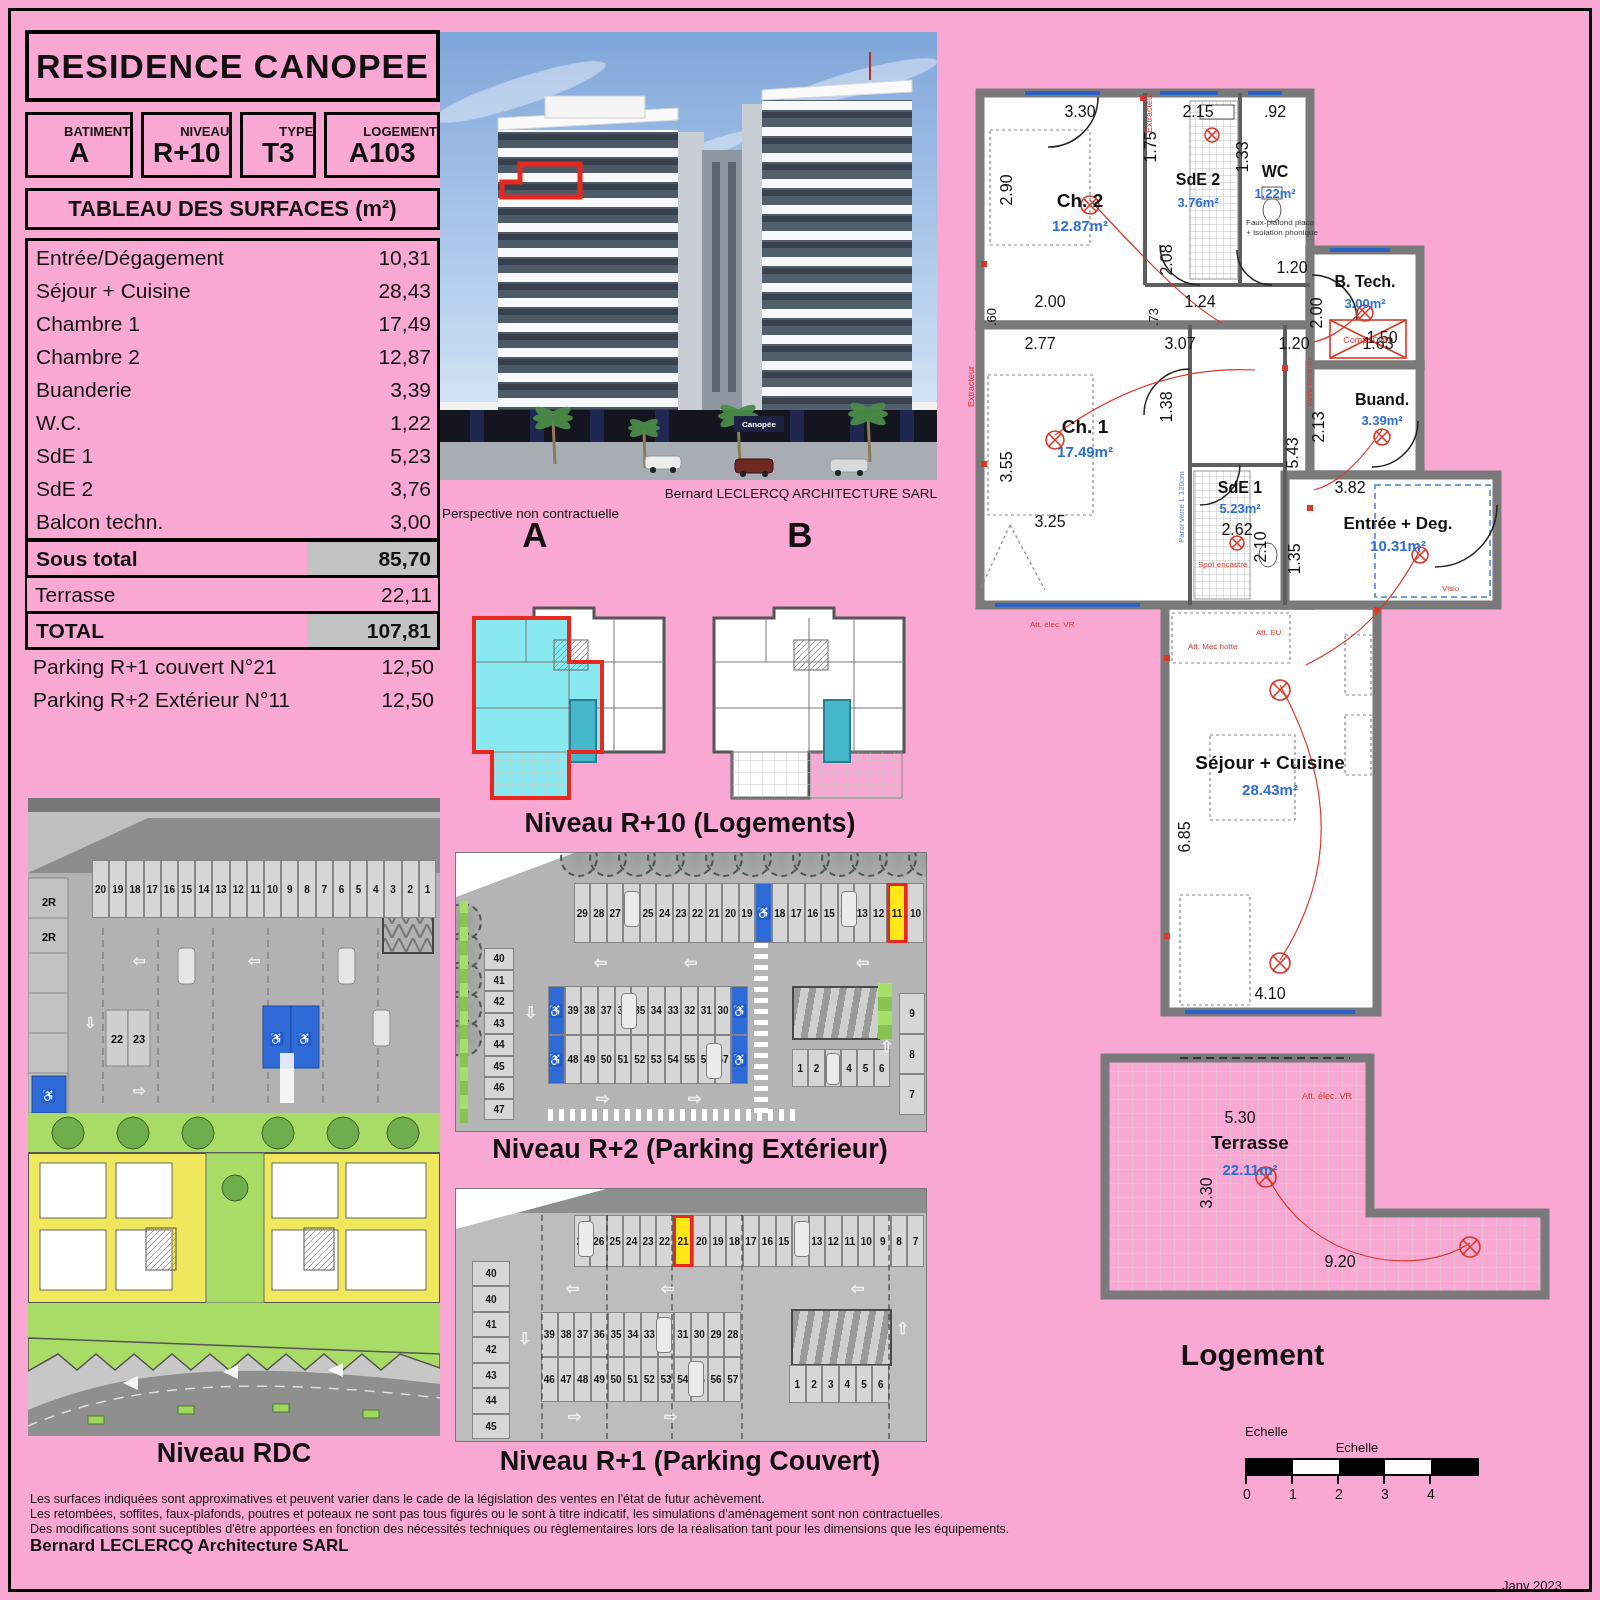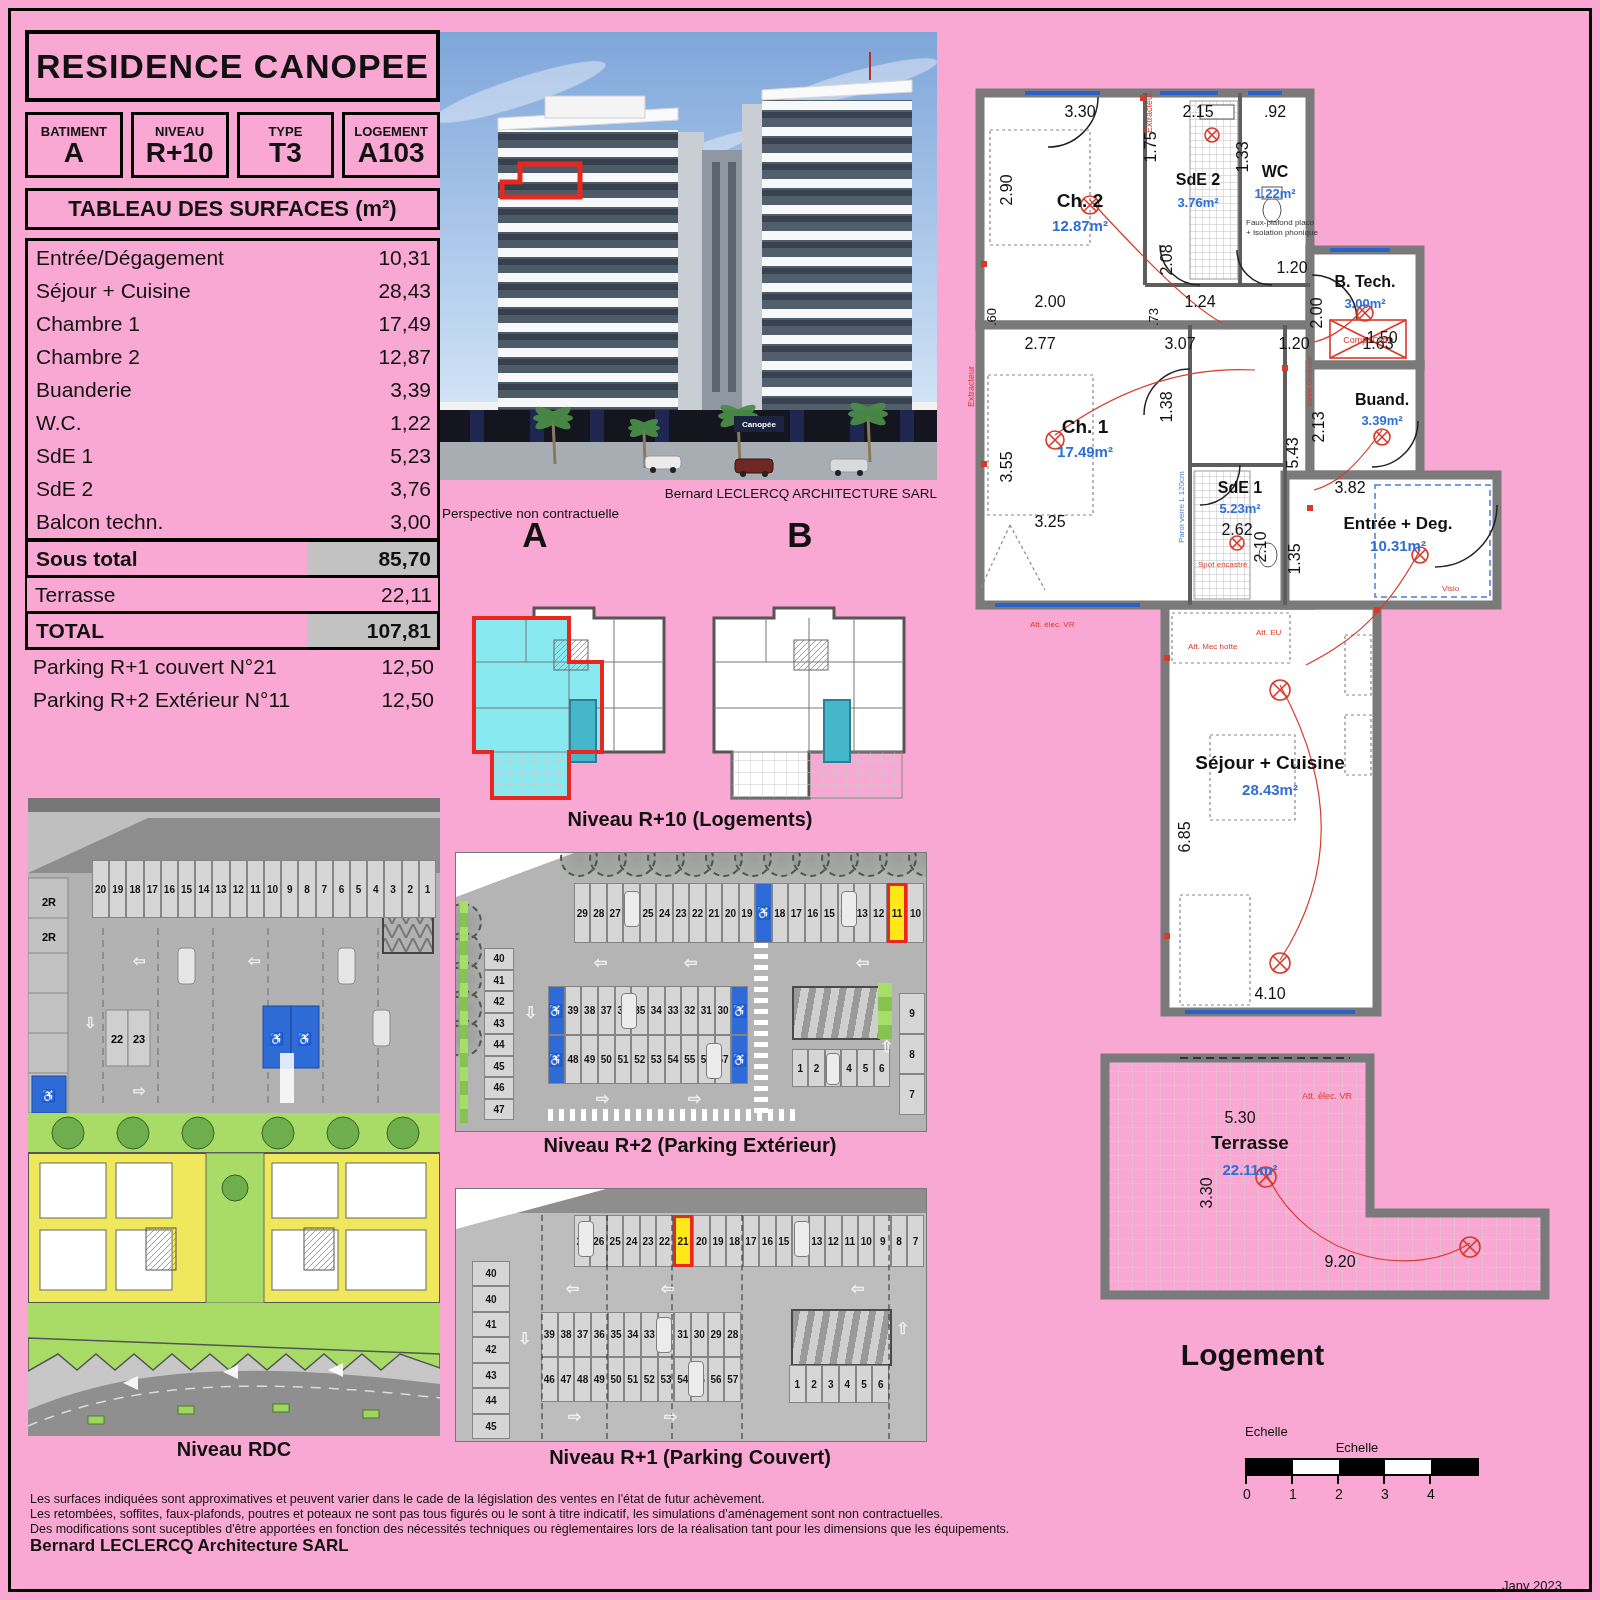--- a/index.html
+++ b/index.html
@@ -7,36 +7,36 @@
          font-family:"Liberation Sans",sans-serif;color:#111;overflow:hidden;}
   .abs{position:absolute;}
   #frame{position:absolute;inset:8px;border:3px solid #000;pointer-events:none;}
 
   
   #hdr{left:25px;top:30px;width:415px;}
   .title-box{border:4px solid #000;height:64px;display:flex;align-items:center;justify-content:center;
              font-size:34px;font-weight:bold;letter-spacing:1px;}
   .info-row{display:flex;gap:8px;margin-top:10px;}
   .info-box{border:3px solid #000;height:60px;flex:1;display:flex;flex-direction:column;align-items:center;justify-content:center;}
-  .info-box .lbl{font-size:13px;font-weight:bold;}
+  .info-box .lbl{font-size:13px;font-weight:bold;padding-left:36px;}
   .info-box .val{font-size:28px;font-weight:bold;line-height:1;}
   .table-title{border:3px solid #000;height:36px;margin-top:10px;display:flex;align-items:center;justify-content:center;
                font-size:22px;font-weight:bold;}
   #surf{margin-top:8px;font-size:21px;}
   .s-block{border:3px solid #000;}
   .s-row{display:flex;justify-content:space-between;align-items:center;height:33px;padding:0 6px 0 8px;}
   .s-row .v{min-width:90px;text-align:right;}
   .s-strong{border:3px solid #000;margin-top:-2px;font-weight:bold;}
   .s-thin{border:2px solid #000;margin-top:-2px;}
   .s-strong .s-row{padding-right:0;}
   .gcell{background:#c2c2c2;min-width:130px;text-align:right;height:100%;display:flex;align-items:center;justify-content:flex-end;padding-right:6px;box-sizing:border-box;}
   .s-plain .s-row{height:33px;}
 
   
-  .cap{font-weight:bold;font-size:20px;text-align:center;white-space:nowrap;}
+  .cap{font-weight:bold;font-size:27px;text-align:center;white-space:nowrap;}
   .ab{font-size:35px;font-weight:bold;}
 
   
   .ppanel{position:absolute;background:#b4b4b4;overflow:hidden;border:1px solid #777;}
   .srow{position:absolute;display:flex;}
   .srow.vert{flex-direction:column;}
   .stall{flex:1;display:flex;align-items:center;justify-content:center;background:#d6d6d6;
          border:1px solid #858585;font-size:10px;font-weight:bold;color:#151515;min-width:0;min-height:0;}
   .stall.hc{background:#2e6bd6;color:#fff;font-size:12px;}
   .stall.hl{background:#ffe817;border:3px solid #e8281e;z-index:3;}

